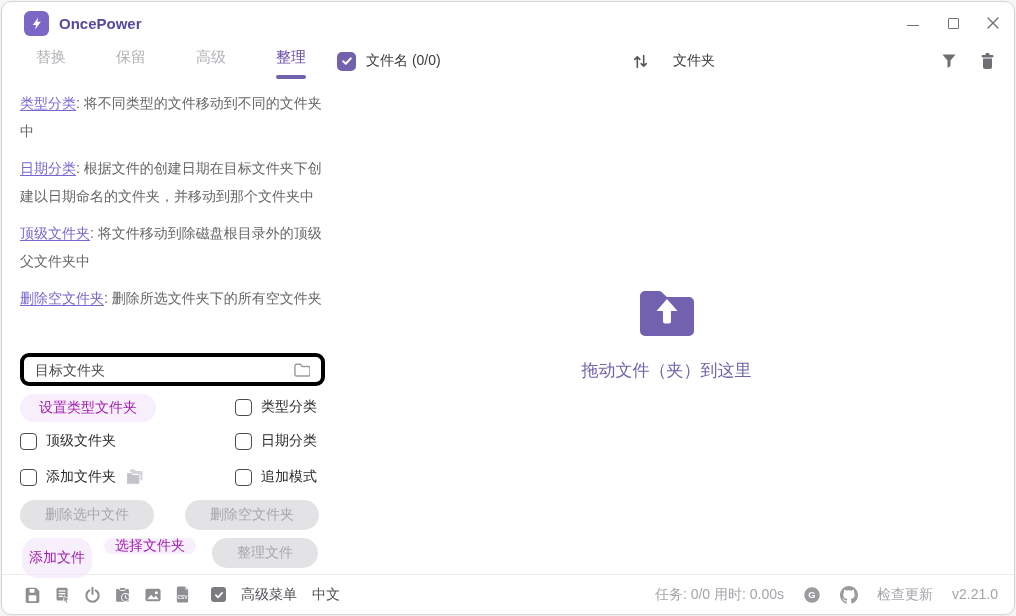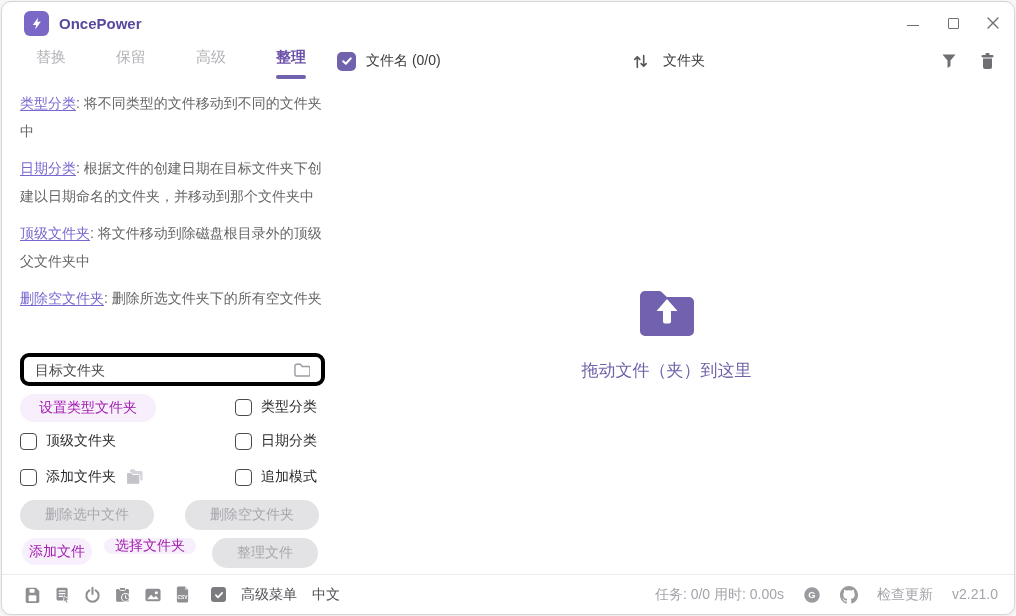--- a/index.html
+++ b/index.html
@@ -11,28 +11,28 @@
   .logo{ width:25px; height:25px; border-radius:6px; background:#7b68c6; display:flex; align-items:center; justify-content:center; flex:0 0 auto; }
   .app-title{ margin-left:10px; font-size:15px; font-weight:bold; color:#5a489c; }
   .win-controls{ margin-left:auto; display:flex; align-items:center; gap:26px; }
   .wc{ width:14px; height:14px; display:flex; align-items:center; justify-content:center; cursor:default; }
   .wc-min{ width:12px; border-top:1.6px solid #6f6f74; height:0; margin-top:4px; }
   .wc-max{ width:11px; height:11px; border:1.4px solid #6f6f74; border-radius:1px; }
 
   
   .tabs{ position:absolute; top:46px; left:34px; width:270px; display:flex; justify-content:space-between; }
   .tab{ position:relative; font-size:15px; color:#b2b2b8; padding-bottom:12px; }
-  .tab.active{ color:#6b50aa; font-weight:bold; }
+  .tab.active{ color:#6b50aa; font-weight:normal; }
   .tab.active::after{ content:""; position:absolute; left:0; right:0; bottom:0; height:4px; border-radius:2px; background:#7261ac; }
 
   
   .list-header{ position:absolute; top:46px; left:335px; right:18px; height:26px; display:flex; align-items:center; }
   .select-all{ display:flex; align-items:center; gap:10px; font-size:14px; color:#3a3a3e; }
   .cb-checked{ width:19px; height:19px; border-radius:5px; background:#7261ac; display:flex; align-items:center; justify-content:center; }
-  .sort-group{ position:absolute; left:295px; display:flex; align-items:center; gap:14px; font-size:14px; color:#3a3a3e; }
+  .sort-group{ position:absolute; left:295px; display:flex; align-items:center; gap:24px; font-size:14px; color:#3a3a3e; }
   .header-icons{ margin-left:auto; display:flex; align-items:center; gap:22px; }
 
   
   .desc-panel{ position:absolute; top:87px; left:18px; width:303px; font-size:14px; line-height:28px; color:#666; }
   .desc-panel p{ margin-bottom:9px; }
   .kw{ color:#7668cf; text-decoration:underline; text-underline-offset:2px; }
 
   
   .target-row{ position:absolute; top:351px; left:18px; width:305px; height:33px; border:4px solid #000000; border-radius:9px; display:flex; align-items:center; padding:0 11px; background:#fff; }
   .target-row input{ flex:1; border:none; outline:none; font-size:14px; color:#333; font-family:inherit; background:transparent; }
@@ -41,21 +41,21 @@
   .pill{ display:flex; align-items:center; justify-content:center; border:none; border-radius:15px; font-size:14px; font-family:inherit; cursor:pointer; }
   .pill.lav{ background:#f8effc; color:#a21caf; }
   .pill.gray{ background:#e3e3e6; color:#a7a7ad; }
   .btn-settype{ position:absolute; top:392px; left:18px; width:136px; height:28px; border-radius:14px; }
 
   .cb-row{ position:absolute; display:flex; align-items:center; gap:9px; font-size:14px; color:#2c2c30; cursor:default; }
   .cb-box{ width:17px; height:17px; border:1.8px solid #4b4b4f; border-radius:4px; background:#fff; flex:0 0 auto; }
 
   .btn-del-sel{ position:absolute; top:498px; left:18px;  width:134px; height:30px; }
   .btn-del-emp{ position:absolute; top:498px; left:183px; width:134px; height:30px; }
-  .btn-add-files{ position:absolute; top:536px; left:20px;  width:70px;  height:27px; }
+  .btn-add-files{ position:absolute; top:536px; left:20px;  width:70px;  height:40px; }
   .btn-sel-folder{ position:absolute; top:536px; left:102px; width:92px;  height:16px; }
   .btn-organize{ position:absolute; top:536px; left:210px; width:106px; height:30px; }
 
   
   .drop-zone{ position:absolute; left:335px; right:18px; top:282px; text-align:center; }
   .drop-hint{ margin-top:13px; font-size:17px; color:#7161a8; }
 
   
   .statusbar{ position:absolute; left:0; right:0; bottom:0; height:40px; border-top:1px solid #ececee; display:flex; align-items:center; padding:0 16px 0 22px; }
   .status-left{ display:flex; align-items:center; gap:13px; }

